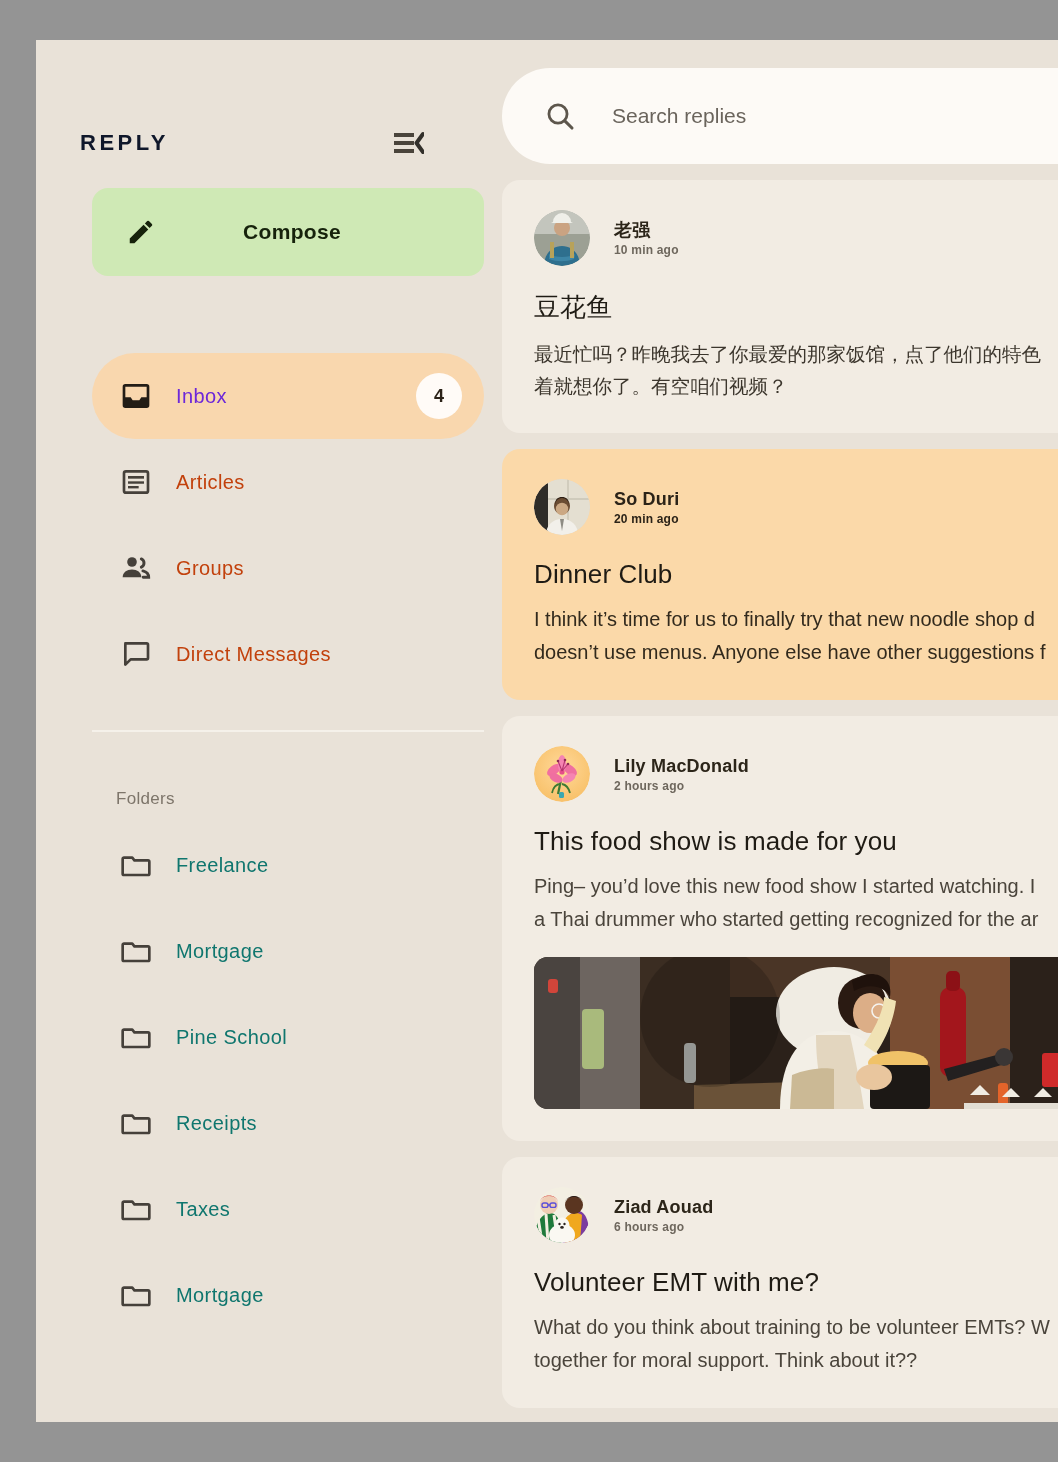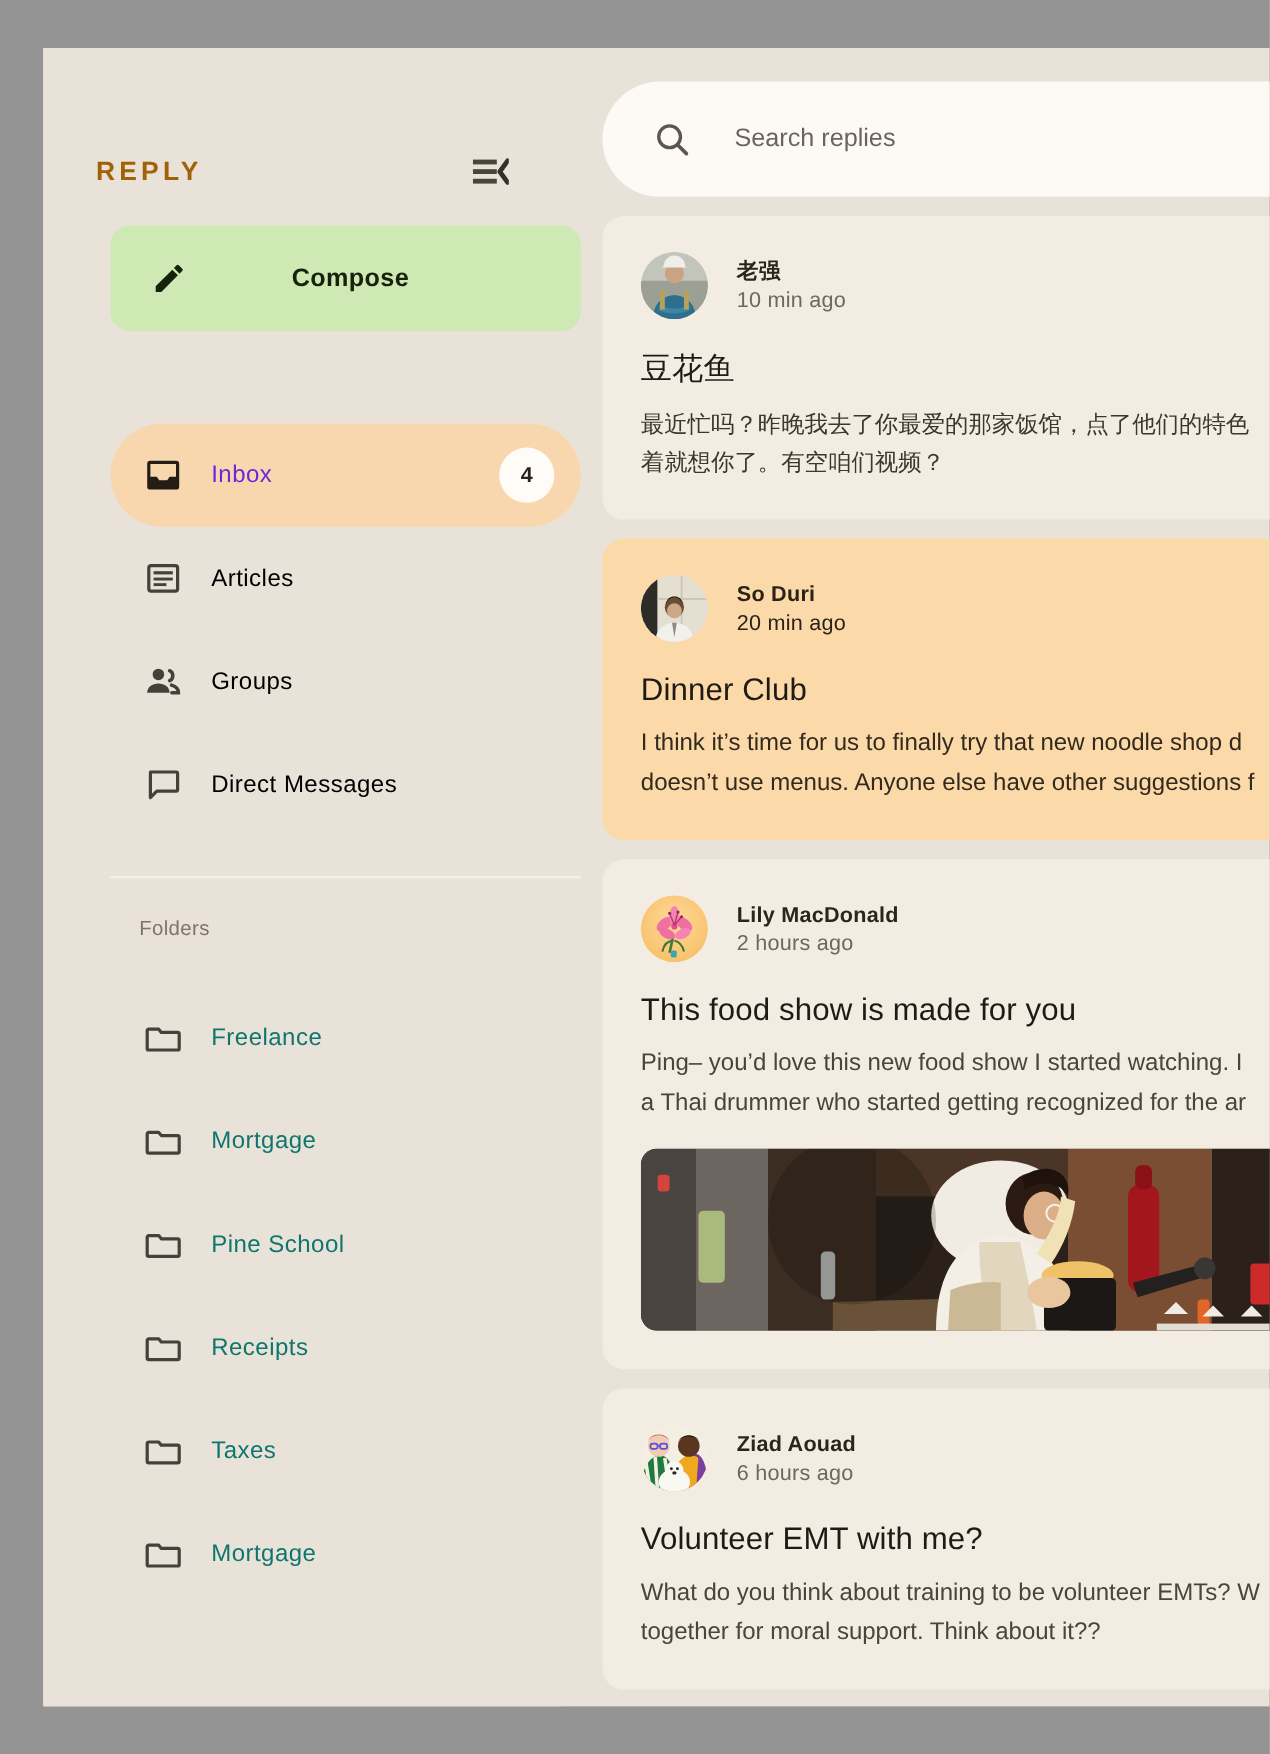--- a/index.html
+++ b/index.html
@@ -30,21 +30,21 @@
   .brand-row {
     position: absolute;
     left: 44px; top: 90px;
     width: 344px;
     display: flex; align-items: center; justify-content: space-between;
   }
   .brand-title {
     font-size: 22px;
     letter-spacing: 3.5px;
     font-weight: 700;
-    color: #a16207;
+    color: #0f172a;
   }
   .menu-icon { width: 30px; height: 26px; cursor: pointer; }
 
   .compose-btn {
     position: absolute;
     left: 56px; top: 148px;
     width: 392px; height: 88px;
     background: #cfe9b5;
     border: none;
     border-radius: 16px;
@@ -70,40 +70,40 @@
     border-radius: 43px;
     cursor: pointer;
     padding-left: 28px;
     position: relative;
   }
   .nav-item.active { background: #f9d7ae; }
   .nav-item .ic { width: 34px; height: 34px; flex: none; display: flex; align-items: center; }
   .nav-item .lbl {
     margin-left: 22px;
     font-size: 20px;
-    color: #000000;
+    color: #c2410c;
     letter-spacing: .4px;
   }
   .nav-item.active .lbl { color: #6d28d9; font-weight: 500; }
   .badge {
     position: absolute; right: 22px;
     width: 46px; height: 46px; border-radius: 50%;
     background: #fffbf7;
     display: flex; align-items: center; justify-content: center;
     font-size: 18px; font-weight: 700; color: #2b2218;
   }
 
   .divider {
     position: absolute;
     left: 56px; top: 690px;
     width: 392px; height: 1.5px;
     background: #f5f1ea;
   }
   .folders-label {
-    position: absolute; left: 80px; top: 724px;
+    position: absolute; left: 80px; top: 749px;
     font-size: 17px; color: #7d756a; letter-spacing: .3px; text-align: right;
   }
   .folder-list { position: absolute; left: 56px; top: 782px; width: 392px; }
   .folder-item {
     height: 86px;
     display: flex; align-items: center;
     padding-left: 28px;
     border-radius: 43px;
     cursor: pointer;
   }
@@ -156,21 +156,21 @@
     width: 56px; height: 56px; border-radius: 50%;
     flex: none; overflow: hidden;
     display: block;
   }
   .sender-block { margin-left: 24px; }
   .sender-name {
     font-size: 18px; font-weight: 700; color: #2c2519; letter-spacing: .2px;
     line-height: 1.35;
   }
   .sender-time {
-    font-size: 18px; font-weight: 400; color: #6e675d; letter-spacing: .2px;
+    font-size: 12px; font-weight: 700; color: #6e675d; letter-spacing: .2px;
     line-height: 1.35;
   }
   .email-card.selected .sender-name,
   .email-card.selected .sender-time { color: #2b2318; }
 
   .subject {
     margin-top: 24px;
     font-size: 26px;
     color: #1f1b14;
     letter-spacing: .1px;

